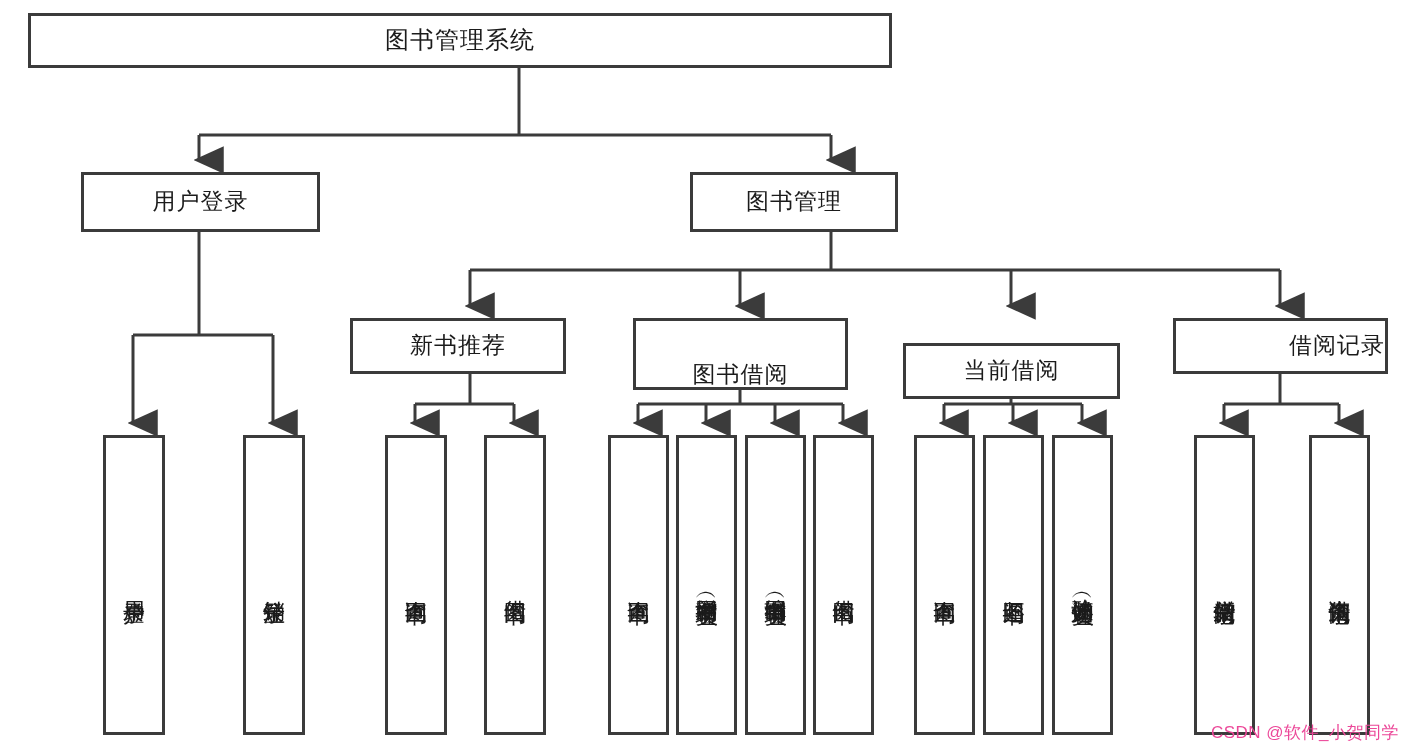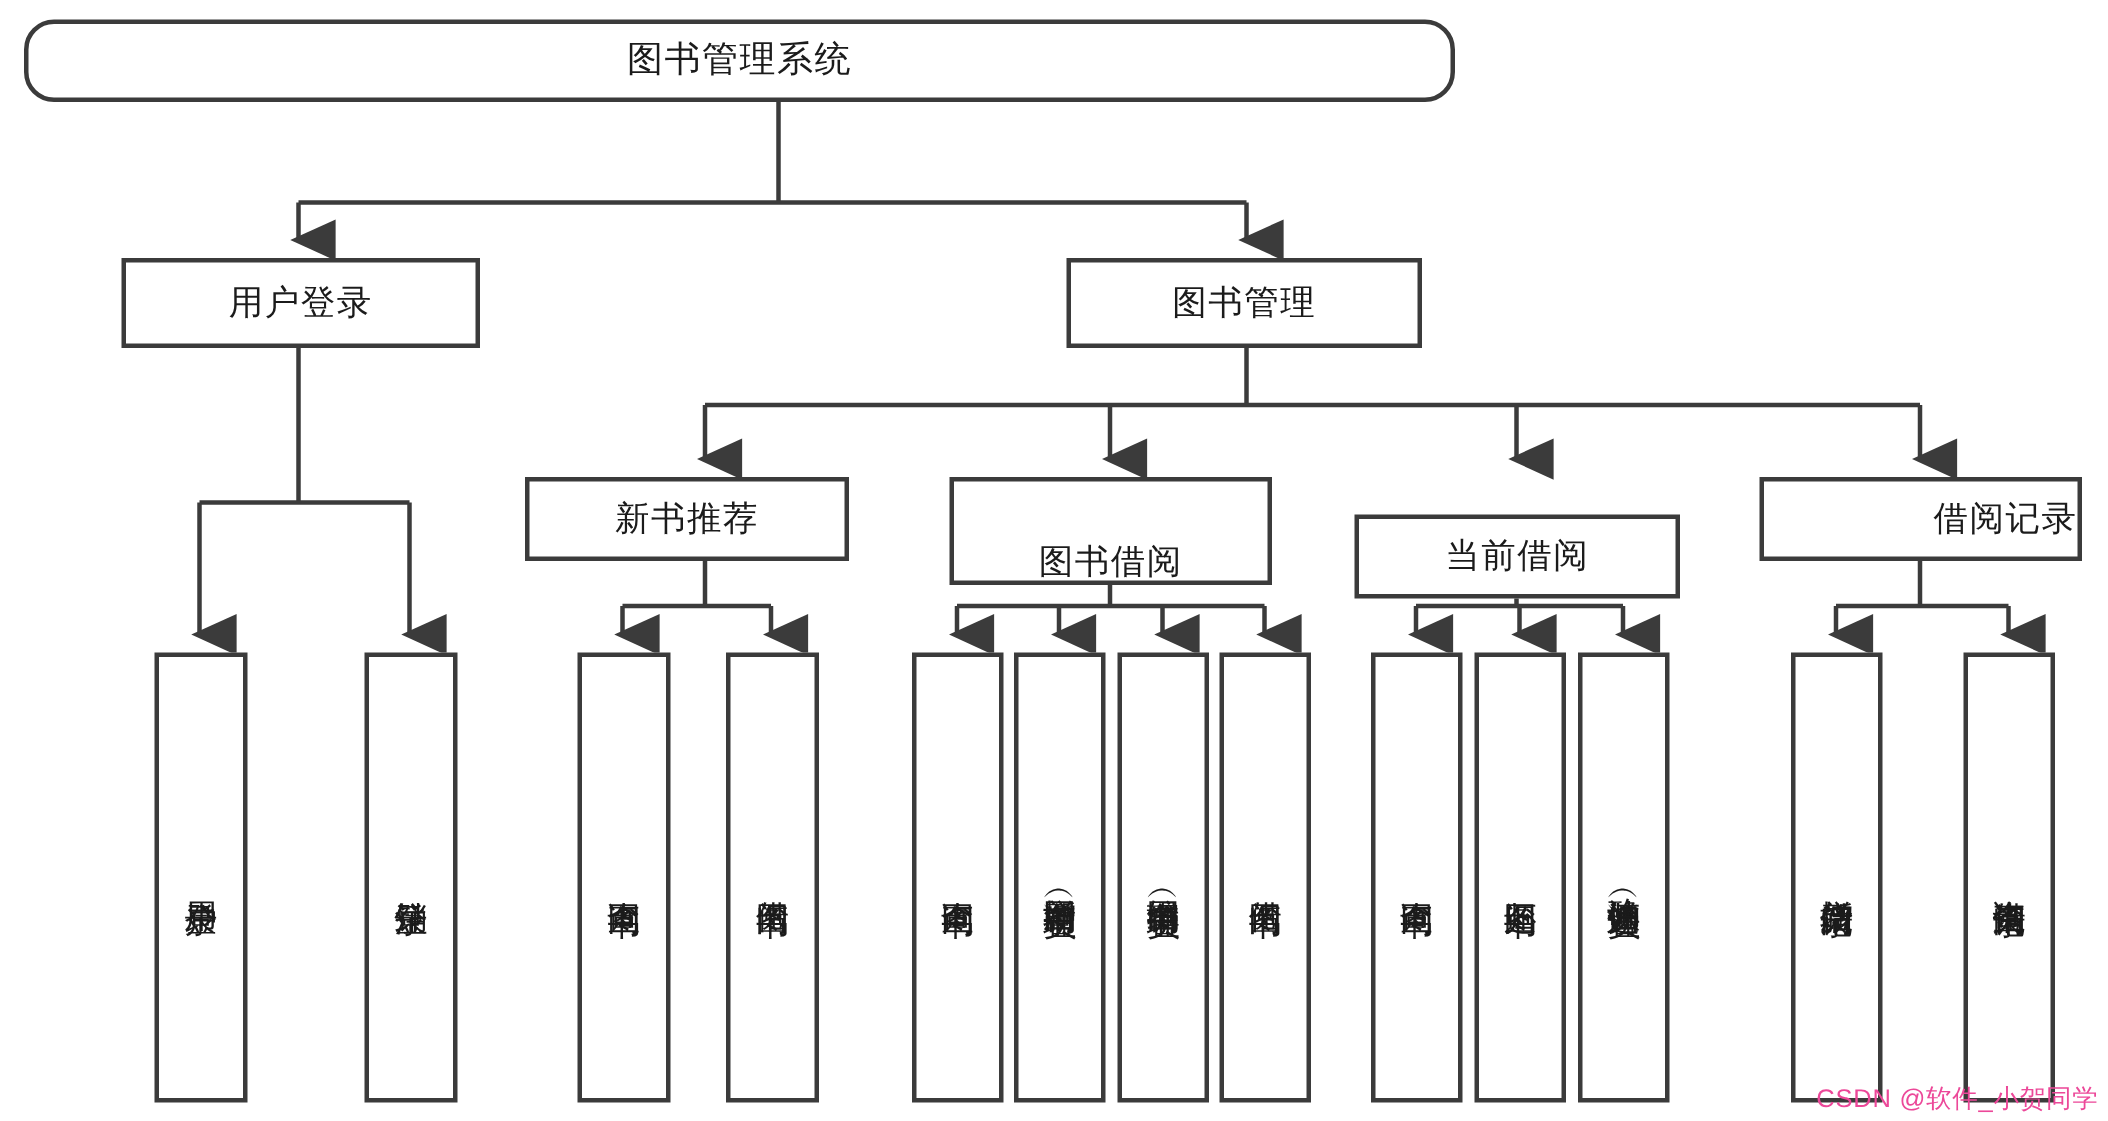--- a/index.html
+++ b/index.html
@@ -82,28 +82,28 @@
       <path d="M 1013 404 L 1013 423" marker-end="url(#arrow)"></path>
       <path d="M 1082 404 L 1082 423" marker-end="url(#arrow)"></path>
 
       <path d="M 1280 374 L 1280 404"></path>
       <path d="M 1224 404 L 1339 404"></path>
       <path d="M 1224 404 L 1224 423" marker-end="url(#arrow)"></path>
       <path d="M 1339 404 L 1339 423" marker-end="url(#arrow)"></path>
     </g>
   </svg>
 
-  <div class="node horiz root" style="left:16px;top:13px;width:954px;height:55px;border-radius:20px;">
+  <div class="node horiz root" style="left:28px;top:13px;width:864px;height:55px;">
     <span>图书管理系统</span>
   </div>
 
   <div class="node horiz" style="left:81px;top:172px;width:239px;height:60px;">
     <span>用户登录</span>
   </div>
-  <div class="node horiz" style="left:711px;top:172px;width:237px;height:60px;">
+  <div class="node horiz" style="left:690px;top:172px;width:208px;height:60px;">
     <span>图书管理</span>
   </div>
 
   <div class="node horiz" style="left:350px;top:318px;width:216px;height:56px;">
     <span>新书推荐</span>
   </div>
   <div class="node horiz" style="left:633px;top:318px;width:215px;height:72px;align-items:flex-end;">
     <span>图书借阅</span>
   </div>
   <div class="node horiz" style="left:903px;top:318px;width:217px;height:56px;margin-top:25px;">

